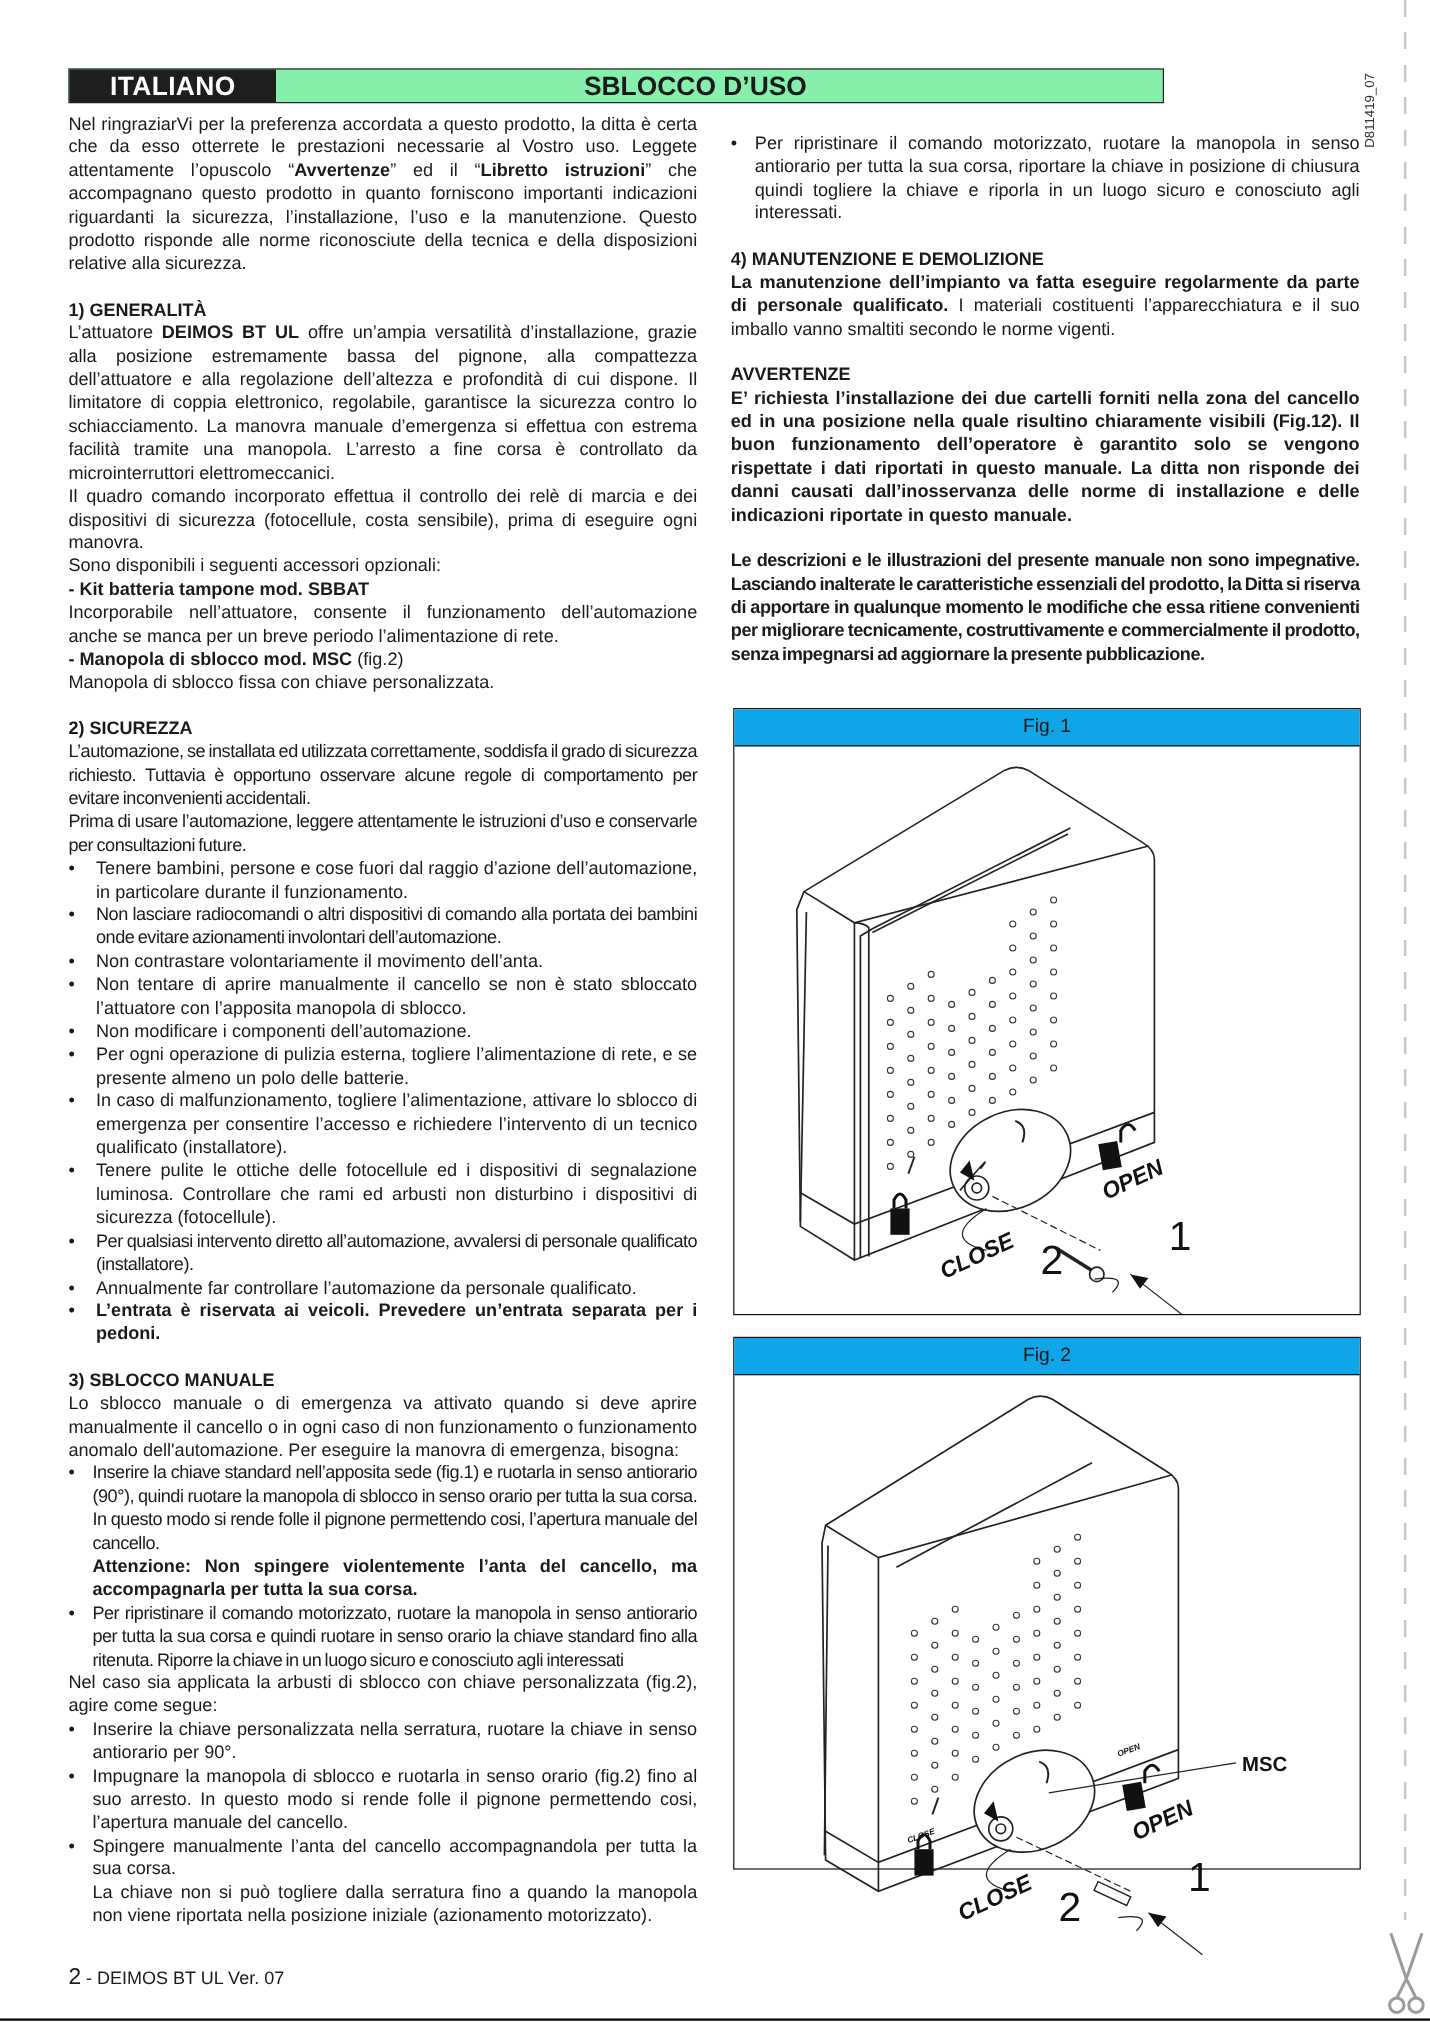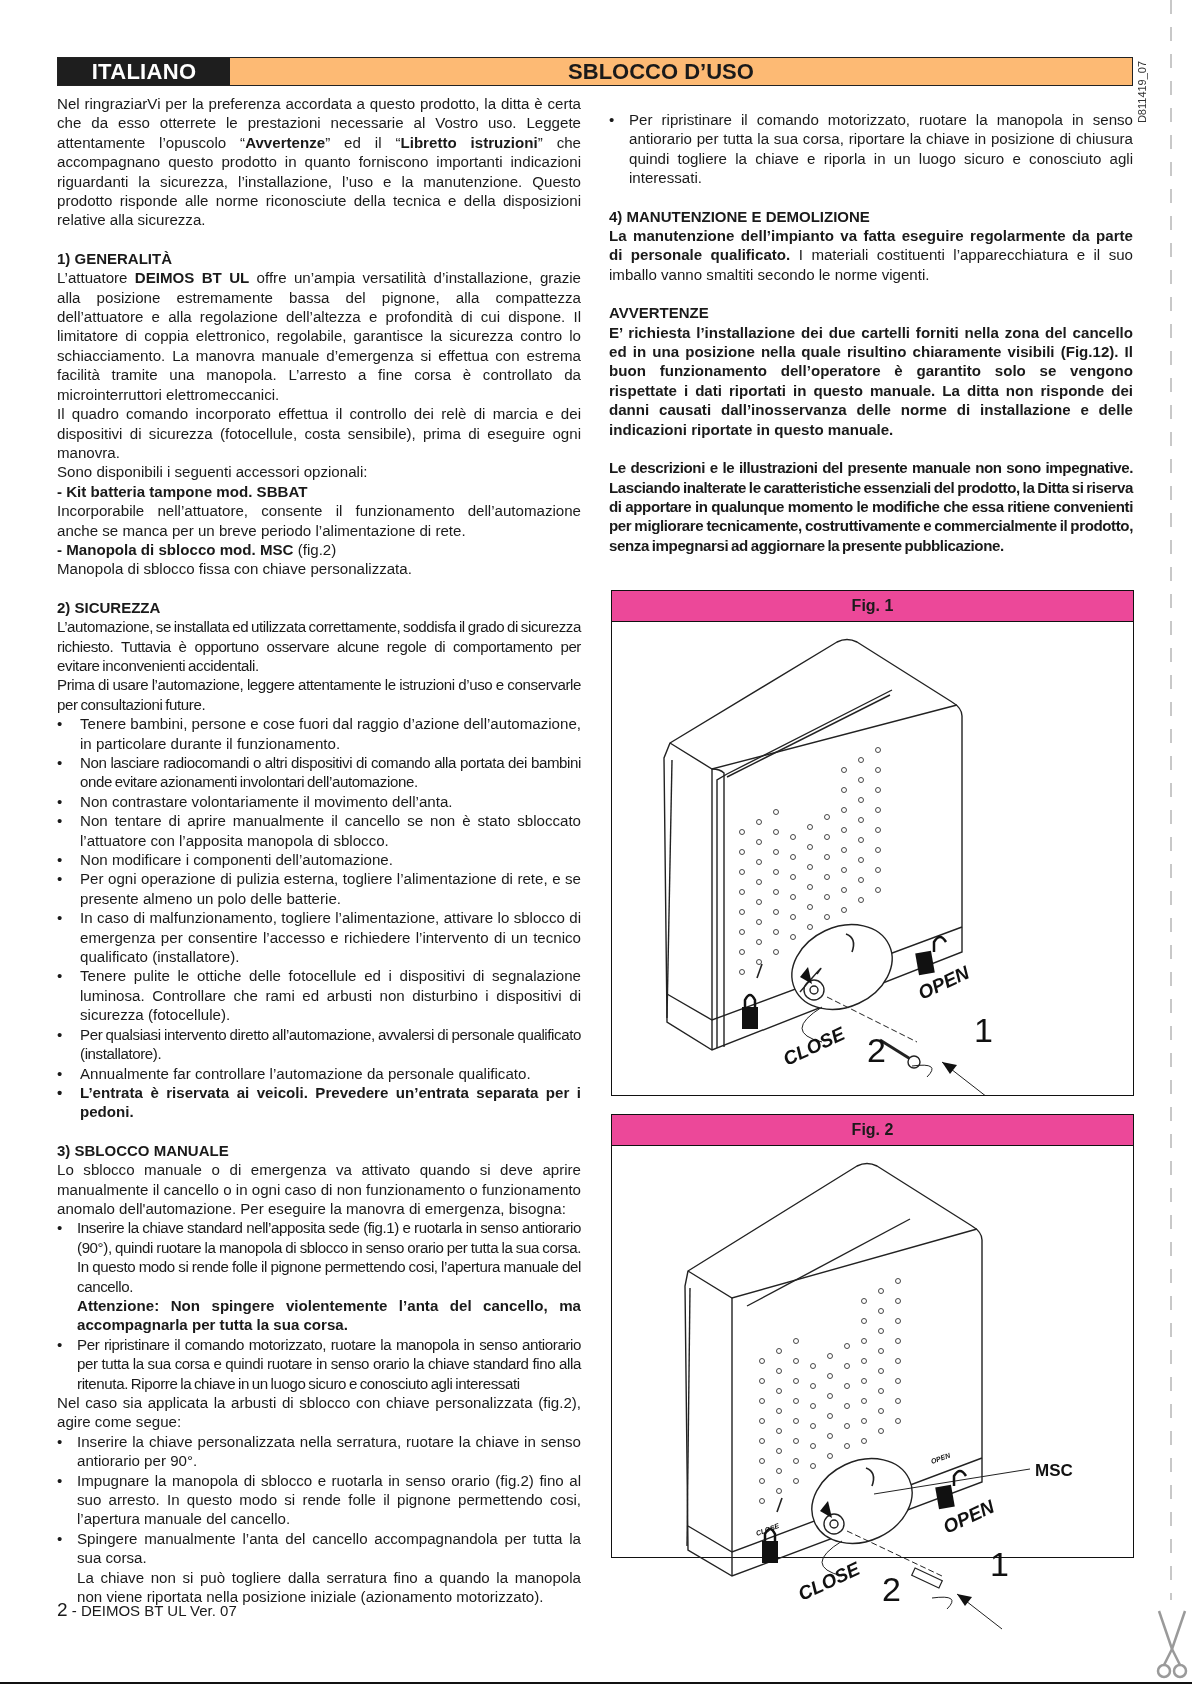--- a/index.html
+++ b/index.html
@@ -1,19 +1,19 @@
 <!DOCTYPE html>
 <html><head>
 <meta charset="utf-8">
 <style>
   * { box-sizing: border-box; margin: 0; padding: 0; }
   html, body { width: 1192px; height: 1685px; background: #ffffff; overflow: hidden; }
   body { position: relative; font-family: "Liberation Sans", sans-serif; color: #1a1a1a; }
 
-  .header { position: absolute; left: 57px; top: 57px; width: 1076px; height: 29px; border: 1px solid #222; display: flex; background: #fdba74; }
+  .header { position: absolute; left: 57px; top: 57px; width: 913px; height: 29px; border: 1px solid #222; display: flex; background: #86efac; }
   .header .lang { width: 172px; background: #1e1e1e; color: #fff; font-weight: bold; font-size: 22px; display: flex; align-items: center; justify-content: center; letter-spacing: 0.3px; }
   .header .title { flex: 1; display: flex; align-items: center; justify-content: center; font-weight: bold; font-size: 22px; color: #1a1a1a; padding-right: 40px; }
 
   .doccode { position: absolute; left: 1135px; top: 58px; width: 14px; height: 72px; }
   .doccode span { position: absolute; left: -29px; top: 28px; width: 72px; font-size: 11px; color: #333; transform: rotate(-90deg); transform-origin: center; white-space: nowrap; text-align: center; }
 
   .cutline { position: absolute; left: 1170px; top: 0; width: 2px; height: 1600px; background: repeating-linear-gradient(to bottom, #c8c8c8 0 14px, transparent 14px 27px); }
   .scissors { position: absolute; left: 1155px; top: 1605px; width: 34px; height: 75px; }
 
   .col { position: absolute; font-size: 15.1px; line-height: 19.4px; text-align: justify; }
@@ -24,28 +24,28 @@
   .col .gap { height: 19px; }
   .col h3 { font-size: 15px; font-weight: bold; margin: 0; line-height: 19.4px; }
   .b { font-weight: bold; }
   .tight { letter-spacing: -0.4px; word-spacing: -1px; }
   .bullets { list-style: none; }
   .bullets li { position: relative; padding-left: 23px; }
   .bullets li::before { content: "•"; position: absolute; left: 0; top: 0; }
   .bullets.r li { padding-left: 20px; }
   .indent { padding-left: 20px; }
 
-  .footer { position: absolute; left: 57px; top: 1599px; font-size: 15px; color: #1a1a1a; }
+  .footer { position: absolute; left: 57px; top: 1637px; font-size: 15px; color: #1a1a1a; }
   .footer .pg { font-size: 19px; }
   .bottomrule { position: absolute; left: 0; top: 1682px; width: 1192px; height: 2px; background: #111; }
 
   .figure { position: absolute; left: 611px; width: 523px; border: 1px solid #111; background: #fff; }
   .fig1 { top: 590px; height: 506px; }
   .fig2 { top: 1114px; height: 444px; }
-  .figure .cap { height: 31px; background: #ec4899; border-bottom: 1px solid #111; display: flex; align-items: center; justify-content: center; font-weight: bold; font-size: 16px; }
+  .figure .cap { height: 31px; background: #0ea5e9; border-bottom: 1px solid #111; display: flex; align-items: center; justify-content: center; font-weight: normal; font-size: 16px; }
   .figure svg { display: block; }
   .fig-label { font-family: "Liberation Sans", sans-serif; }
 </style>
 </head>
 <body>
 
 <div class="header">
   <div class="lang">ITALIANO</div>
   <div class="title">SBLOCCO D’USO</div>
 </div>

